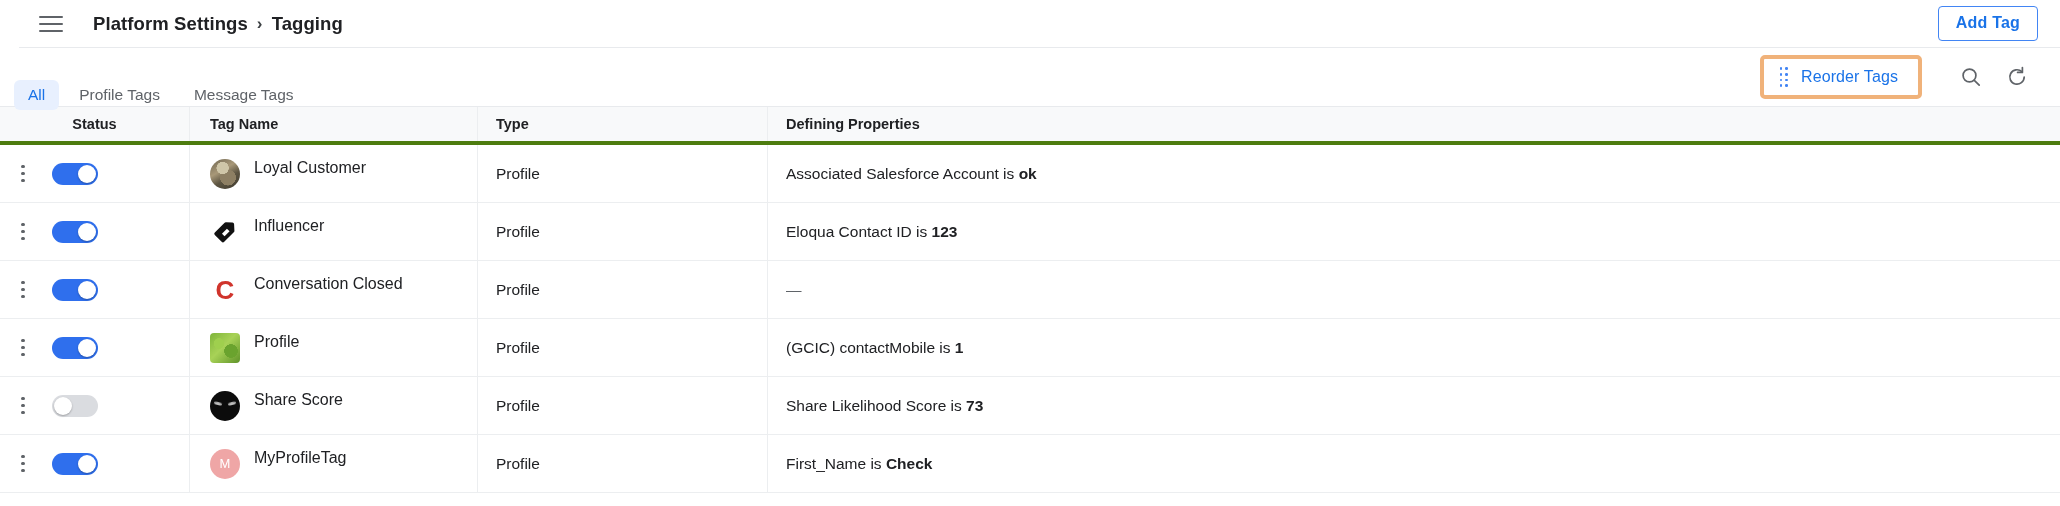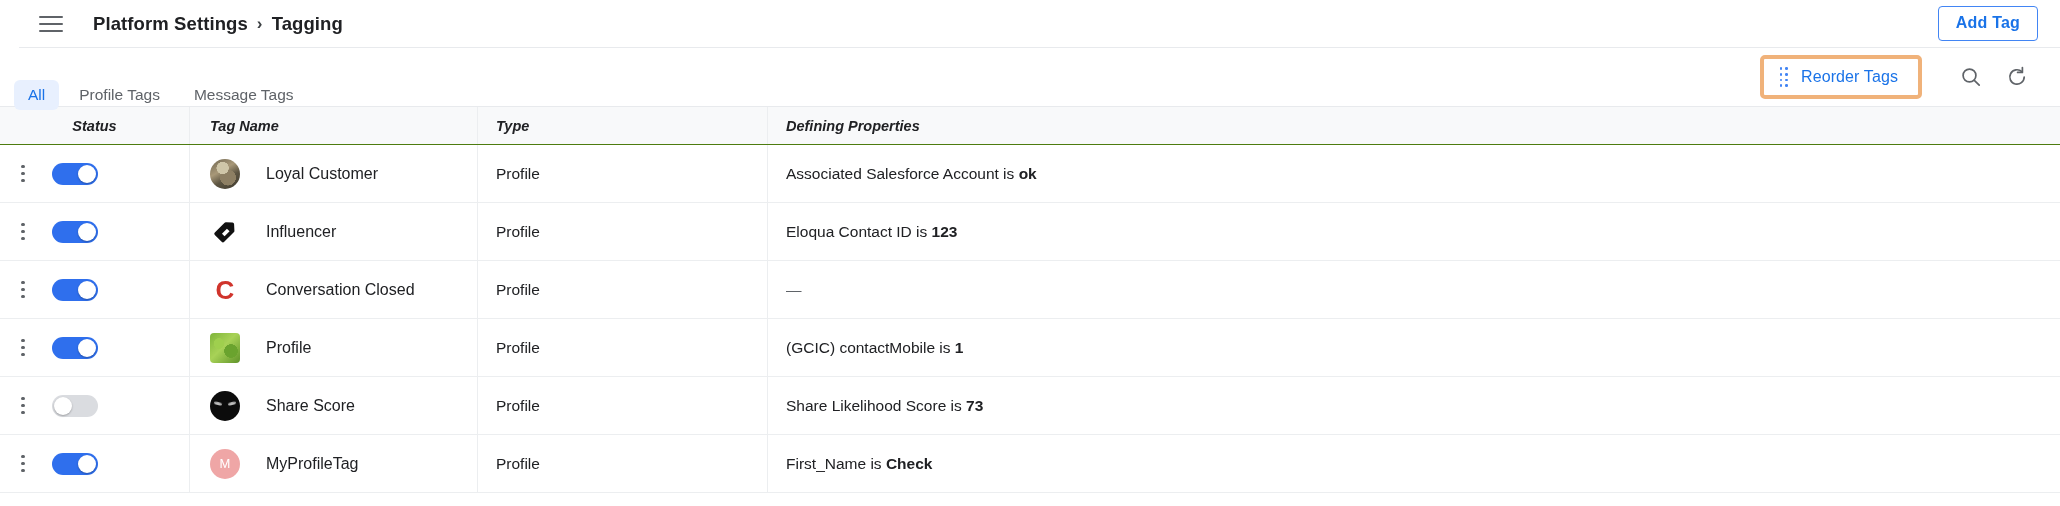--- a/index.html
+++ b/index.html
@@ -103,22 +103,21 @@
   
   .table { width: 100%; border-top: 1px solid #e8eaed; }
   .row {
     display: flex;
     align-items: center;
     border-bottom: 1px solid #eceef0;
   }
   .thead {
     background: #f8f9fa;
     height: 38px;
-    border-bottom: 1px solid #4d7c0f;
-    font-style: italic;
+    border-bottom: 4px solid #4d7c0f;
   }
   .th {
     font-size: 14.5px;
     font-weight: bold;
     color: #202124;
     height: 38px;
     display: flex; align-items: center;
   }
   .c-status  { width: 190px; flex: 0 0 190px; border-right: 1px solid #eceef0; height: 100%; display: flex; align-items: center; }
   .c-name    { width: 288px; flex: 0 0 288px; border-right: 1px solid #eceef0; height: 100%; display: flex; align-items: center; padding-left: 20px; }
@@ -142,21 +141,21 @@
     transition: background .15s;
   }
   .toggle.on { background: #2f6fed; }
   .toggle .knob {
     position: absolute; top: 2px; left: 2px;
     width: 18px; height: 18px; border-radius: 50%;
     background: #fff; box-shadow: 0 1px 2px rgba(0,0,0,.28);
   }
   .toggle.on .knob { left: auto; right: 2px; }
 
-  .tagcell { display: flex; align-items: center; gap: 26px; }
+  .tagcell { display: flex; gap: 14px; }
   .tagicon {
     width: 30px; height: 30px; flex: 0 0 30px;
     border-radius: 50%;
     display: flex; align-items: center; justify-content: center;
     overflow: hidden;
     font-size: 14px;
   }
   .tagname { font-size: 16px; color: #202124; white-space: nowrap; }
   .celltext { font-size: 15.5px; color: #202124; white-space: nowrap; }
   .celltext b { font-weight: bold; }

